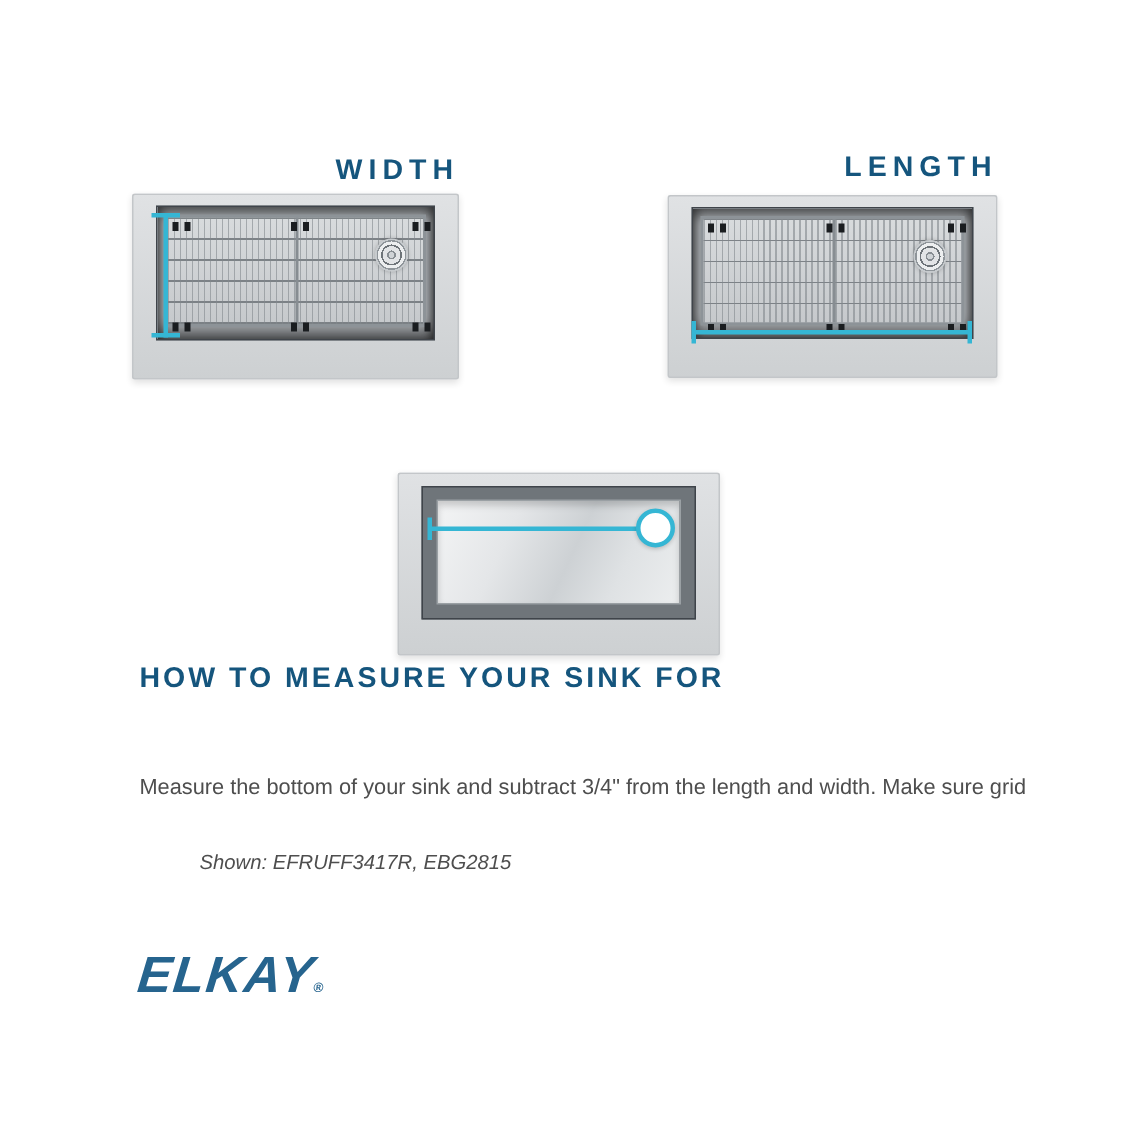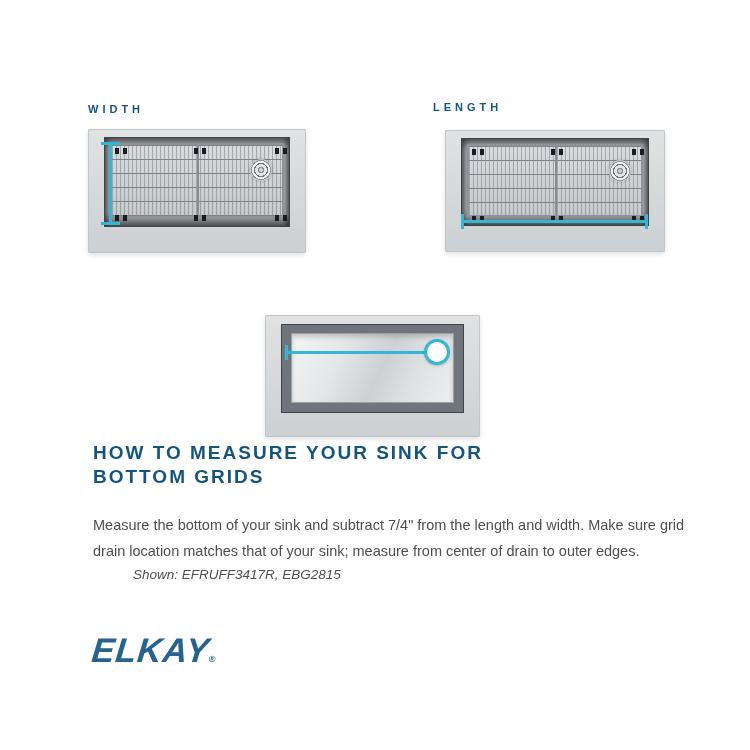--- a/index.html
+++ b/index.html
@@ -8,22 +8,22 @@
     --body-gray:#4e4e4e;
     --brand-blue:#26648e;
   }
   *{margin:0;padding:0;box-sizing:border-box;}
   html,body{background:#ffffff;}
   body{font-family:"Liberation Sans","DejaVu Sans",sans-serif;}
   .canvas{position:relative;width:750px;height:750px;background:#ffffff;overflow:hidden;}
 
   
   .fig-label{
-    position:absolute;text-align:left;
-    font-size:11px;font-weight:bold;letter-spacing:4px;
+    position:absolute;text-align:right;
+    font-size:19px;font-weight:bold;letter-spacing:4px;
     color:var(--label-blue);
   }
 
   
   .sink{
     position:absolute;border-radius:2px;
     background:linear-gradient(#e0e2e4,#cdd0d2);
     box-shadow:inset 0 0 0 1px #c3c6c9, 0 2px 5px rgba(0,0,0,.12);
   }
   .basin{
@@ -109,21 +109,21 @@
         <div class="feet"></div>
         <div class="grid-drain" style="left:138px;top:14px;"></div>
       </div>
     </div>
 
     <div class="m" style="left:21px;top:13px;width:3px;height:83px;"></div>
     <div class="m" style="left:13px;top:13px;width:19px;height:3px;"></div>
     <div class="m" style="left:13px;top:93px;width:19px;height:3px;"></div>
   </div>
 
-  <div class="fig-label" style="left:433px;top:101px;width:220px;">LENGTH</div>
+  <div class="fig-label" style="left:445px;top:101px;width:220px;">LENGTH</div>
 
   <div class="sink" style="left:445px;top:130px;width:220px;height:122px;">
     <div class="basin">
       <div class="grid">
         <div class="grid-divider"></div>
         <div class="feet"></div>
         <div class="grid-drain" style="left:140px;top:14px;"></div>
       </div>
     </div>
 
@@ -138,26 +138,24 @@
       <div class="floor"></div>
     </div>
 
     <div class="m" style="left:22px;top:36px;width:150px;height:3px;"></div>
     <div class="m" style="left:20px;top:30px;width:3px;height:15px;"></div>
     <div class="m-circle" style="left:159px;top:24px;"></div>
   </div>
 
   <div class="heading">
     <div>HOW TO MEASURE YOUR SINK FOR</div>
-    <div>BOTTOM GRIDS</div>
   </div>
 
   <div class="body-text">
-    <div>Measure the bottom of your sink and subtract 7/4" from the length and width. Make sure grid</div>
-    <div>drain location matches that of your sink; measure from center of drain to outer edges.</div>
+    <div>Measure the bottom of your sink and subtract 3/4" from the length and width. Make sure grid</div>
   </div>
 
   <div class="shown-text">Shown: EFRUFF3417R, EBG2815</div>
 
   <div class="brand">
     <span>ELKAY</span><span class="reg">®</span>
   </div>
 
 </div>
 

